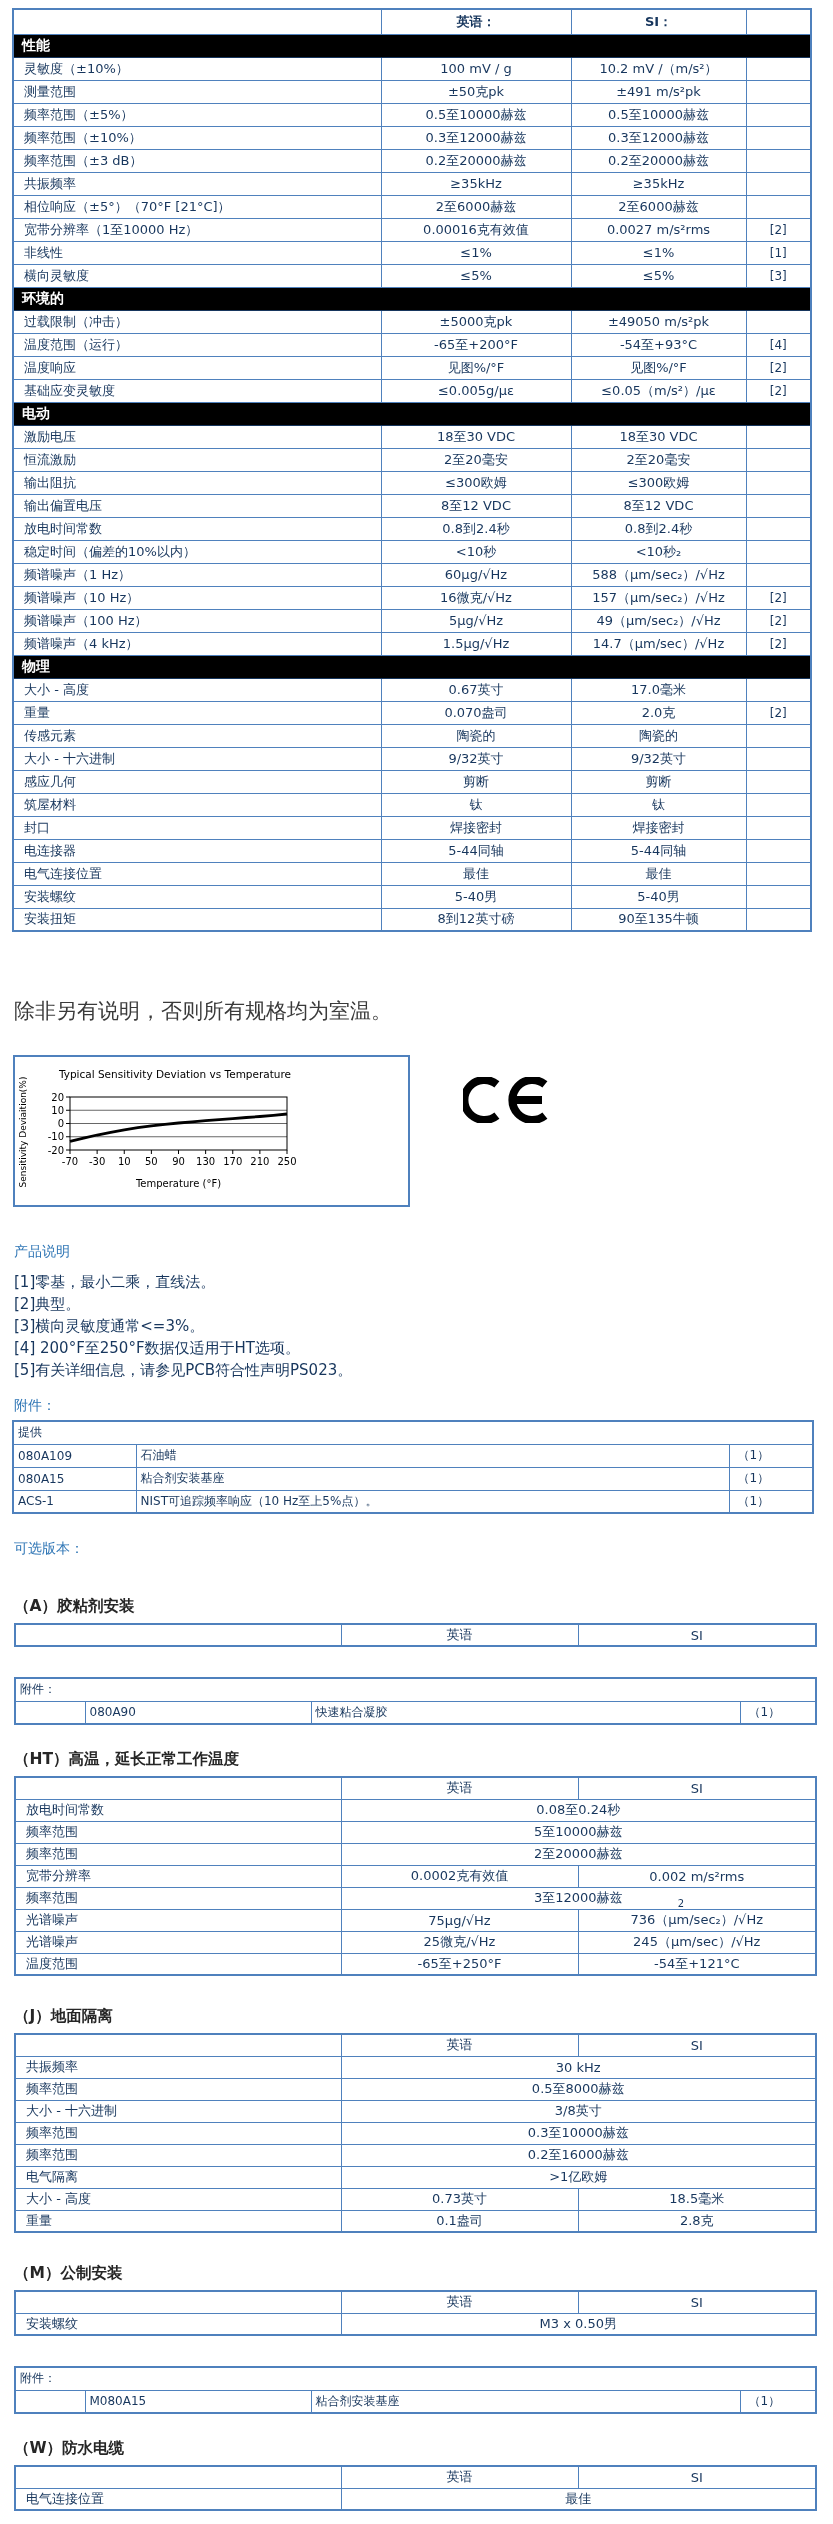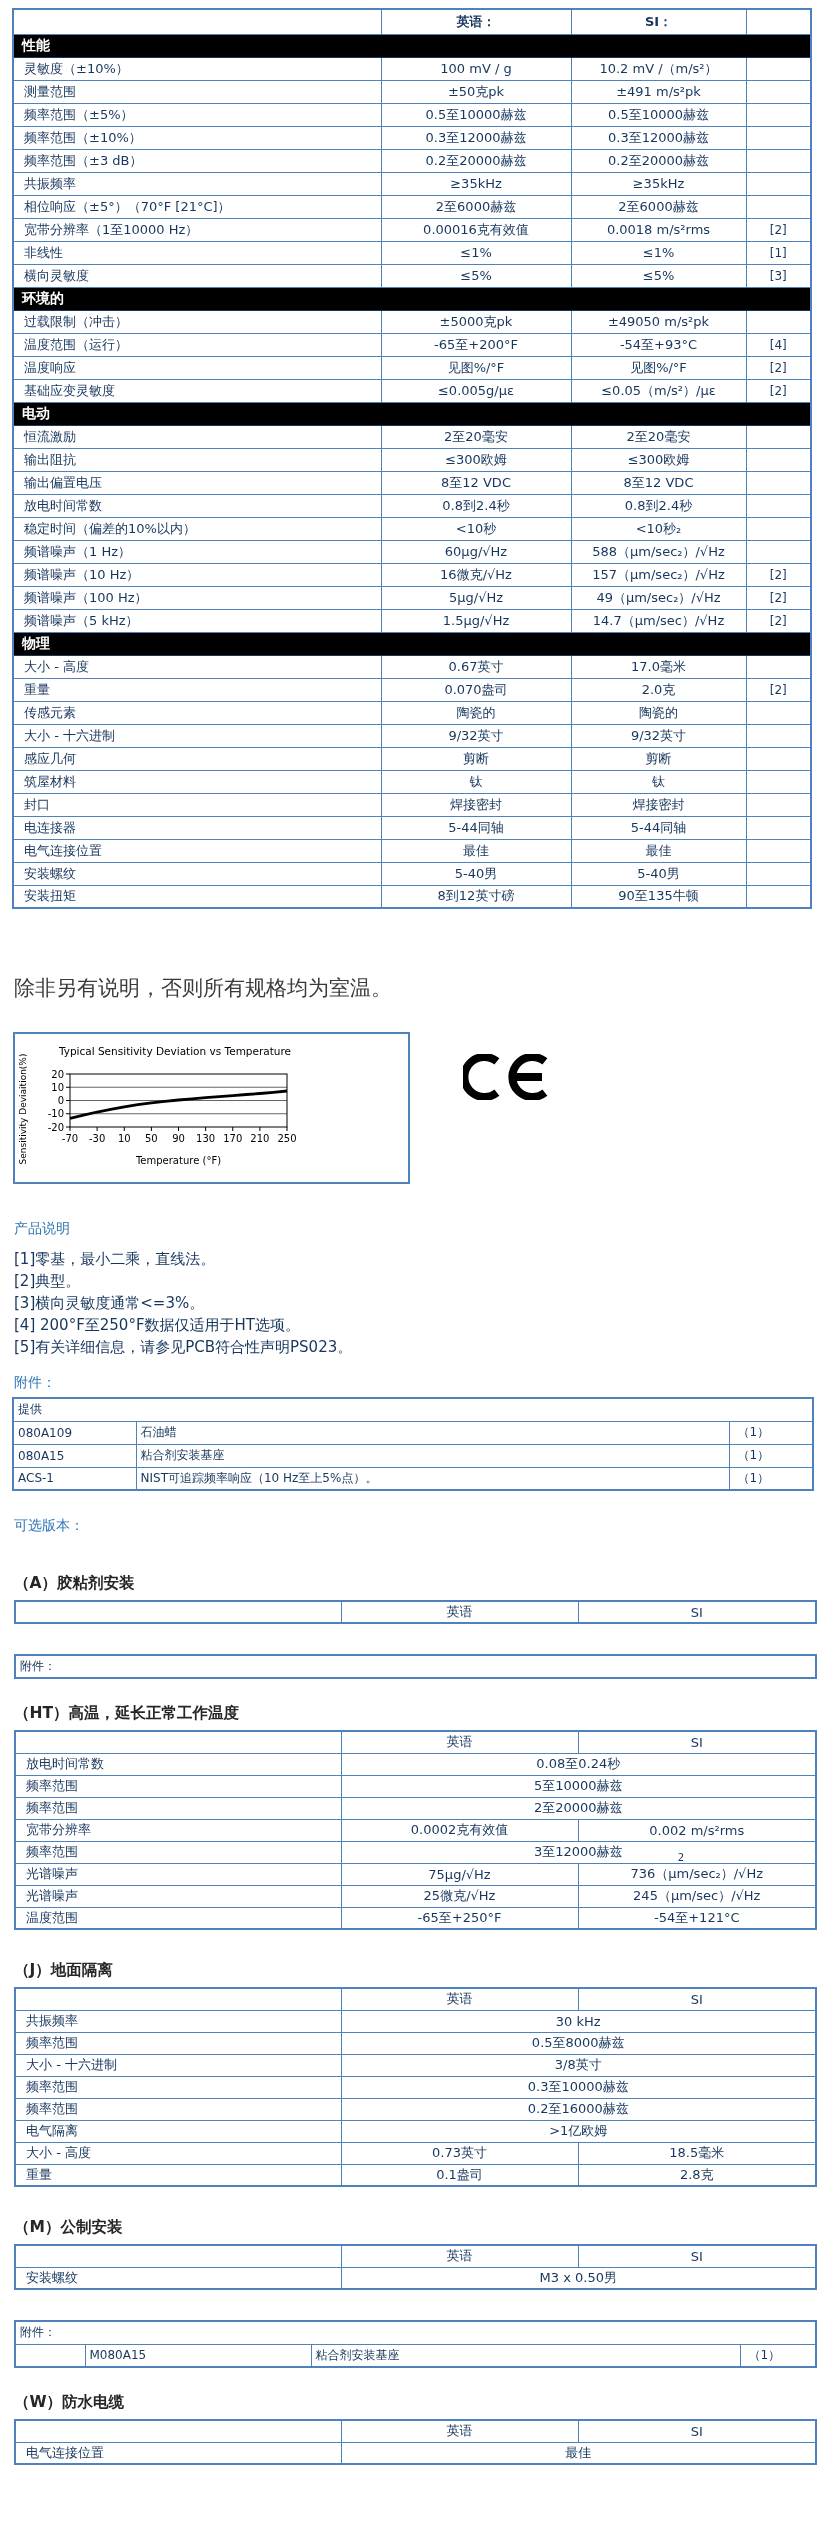--- a/index.html
+++ b/index.html
@@ -129,21 +129,21 @@
   <tr>
     <td class="lbl">相位响应（±5°）（70°F [21°C]）</td>
     <td class="val">2至6000赫兹</td>
     <td class="val">2至6000赫兹</td>
     <td class="note-c"></td>
   </tr>
 
   <tr>
     <td class="lbl">宽带分辨率（1至10000 Hz）</td>
     <td class="val">0.00016克有效值</td>
-    <td class="val">0.0018 m/s²rms</td>
+    <td class="val">0.0027 m/s²rms</td>
     <td class="note-c">[2]</td>
   </tr>
 
   <tr>
     <td class="lbl">非线性</td>
     <td class="val">≤1%</td>
     <td class="val">≤1%</td>
     <td class="note-c">[1]</td>
   </tr>
 
@@ -183,20 +183,26 @@
     <td class="lbl">基础应变灵敏度</td>
     <td class="val">≤0.005g/με</td>
     <td class="val">≤0.05（m/s²）/με</td>
     <td class="note-c">[2]</td>
   </tr>
 
   <tr class="section-bar">
     <td colspan="4">电动</td>
   </tr>
 
+  <tr>
+    <td class="lbl">激励电压</td>
+    <td class="val">18至30 VDC</td>
+    <td class="val">18至30 VDC</td>
+    <td class="note-c"></td>
+  </tr>
 
   <tr>
     <td class="lbl">恒流激励</td>
     <td class="val">2至20毫安</td>
     <td class="val">2至20毫安</td>
     <td class="note-c"></td>
   </tr>
 
   <tr>
     <td class="lbl">输出阻抗</td>
@@ -241,21 +247,21 @@
   </tr>
 
   <tr>
     <td class="lbl">频谱噪声（100 Hz）</td>
     <td class="val">5μg/√Hz</td>
     <td class="val">49（μm/sec₂）/√Hz</td>
     <td class="note-c">[2]</td>
   </tr>
 
   <tr>
-    <td class="lbl">频谱噪声（5 kHz）</td>
+    <td class="lbl">频谱噪声（4 kHz）</td>
     <td class="val">1.5μg/√Hz</td>
     <td class="val">14.7（μm/sec）/√Hz</td>
     <td class="note-c">[2]</td>
   </tr>
 
   <tr class="section-bar">
     <td colspan="4">物理</td>
   </tr>
 
   <tr>
@@ -454,20 +460,26 @@
         <col style="width:70px">
         <col style="width:226px">
         <col style="width:429px">
         <col style="width:76px">
       </colgroup>
     <tbody>
       <tr>
         <td colspan="4">附件：</td>
       </tr>
 
+  <tr>
+    <td></td>
+    <td>080A90</td>
+    <td>快速粘合凝胶</td>
+    <td class="qty">（1）</td>
+  </tr>
 </tbody>
   </table>
 
   <h2 class="opt-title mt-ht">（HT）高温，延长正常工作温度</h2>
   <table class="opt">
     <colgroup>
         <col style="width:326px">
         <col style="width:237px">
         <col style="width:238px">
       </colgroup>

